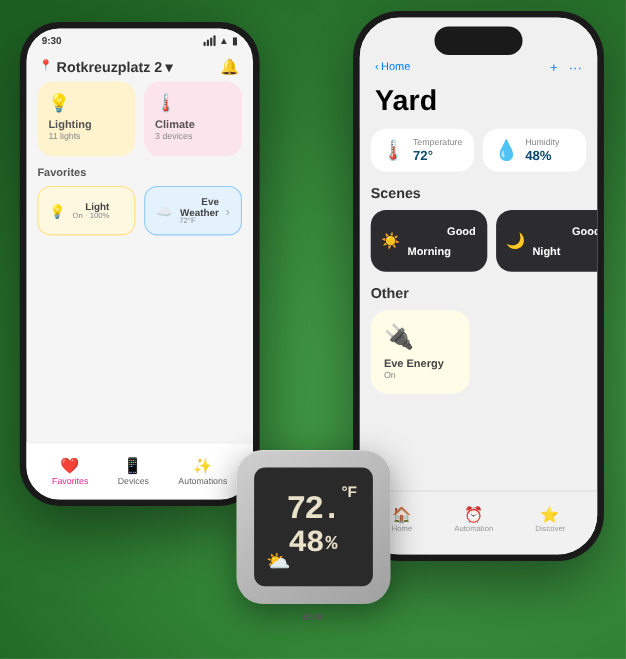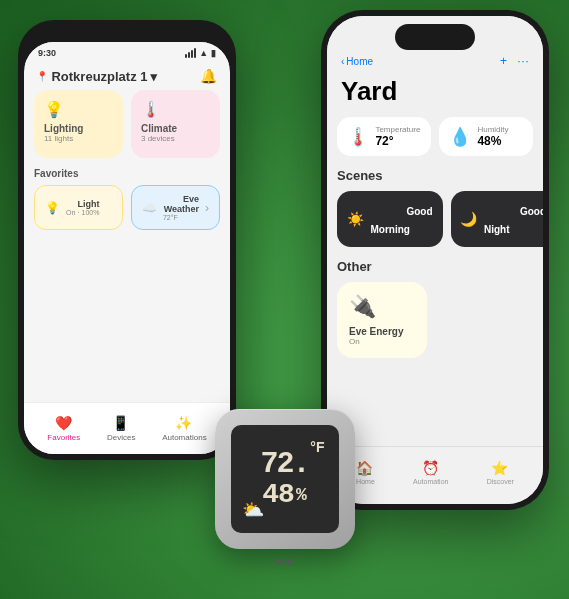--- a/index.html
+++ b/index.html
@@ -36,21 +36,20 @@
 
     .phone-left-screen {
       position: absolute;
       top: 6px;
       left: 6px;
       right: 6px;
       bottom: 6px;
       background: #f5f5f5;
       border-radius: 30px;
       overflow: hidden;
-      margin-top: 16px;
     }
 
     .android-status-bar {
       background: #f5f5f5;
       height: 22px;
       display: flex;
       align-items: center;
       justify-content: space-between;
       padding: 0 14px;
       font-size: 9px;
@@ -297,21 +296,21 @@
       background: white;
       border-radius: 14px;
       padding: 8px 10px;
       display: flex;
       align-items: center;
       gap: 6px;
     }
 
     .stat-icon { font-size: 18px; }
     .stat-label { font-size: 8px; color: #888; }
-    .stat-value { font-size: 12px; font-weight: 700; color: #000000; }
+    .stat-value { font-size: 12px; font-weight: 700; color: #0c4a6e; }
 
     .scenes-section {
       margin-bottom: 12px;
     }
 
     .section-title {
       font-size: 13px;
       font-weight: 600;
       color: #333;
       margin-bottom: 8px;
@@ -507,21 +506,21 @@
           <div class="bar b4"></div>
         </div>
         <span style="font-size:9px;">▲</span>
         <span style="font-size:9px;">▮</span>
       </div>
     </div>
 
     <div class="android-header">
       <div class="android-title">
         <span style="font-size:10px;">📍</span>
-        <span>Rotkreuzplatz 1</span>
+        <span>Rotkreuzplatz 2</span>
         <span>▾</span>
       </div>
       <span style="font-size:14px;">🔔</span>
     </div>
 
     <div class="android-content">
       <div class="android-tiles">
         <div class="tile tile-yellow">
           <div class="tile-icon">💡</div>
           <div class="tile-title">Lighting</div>

